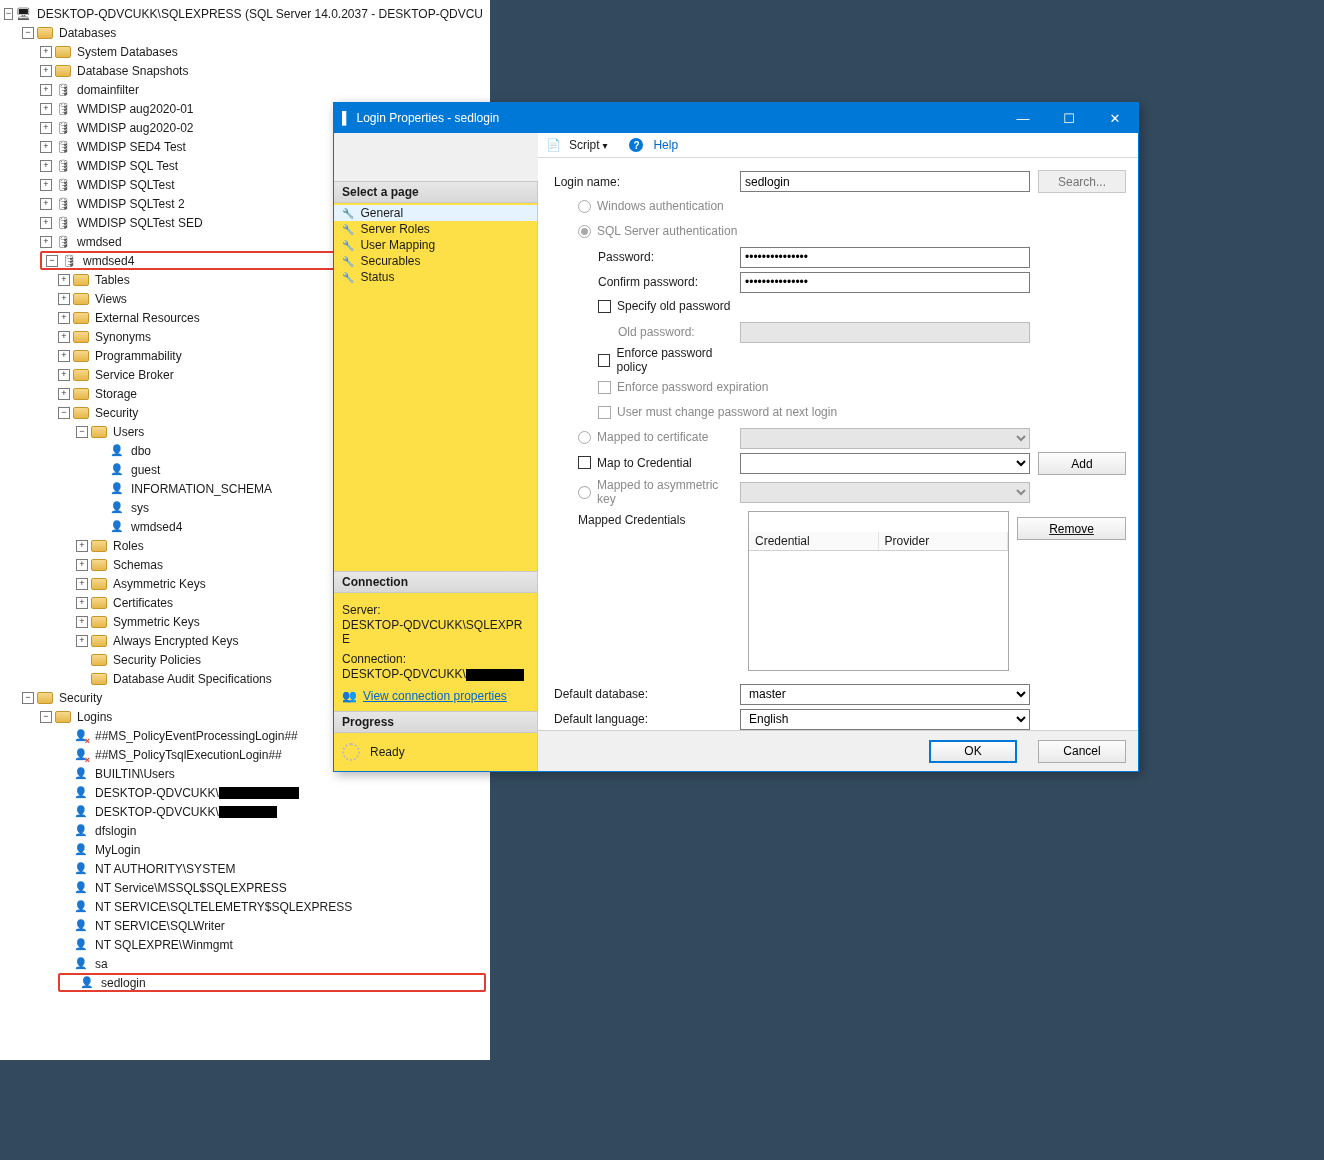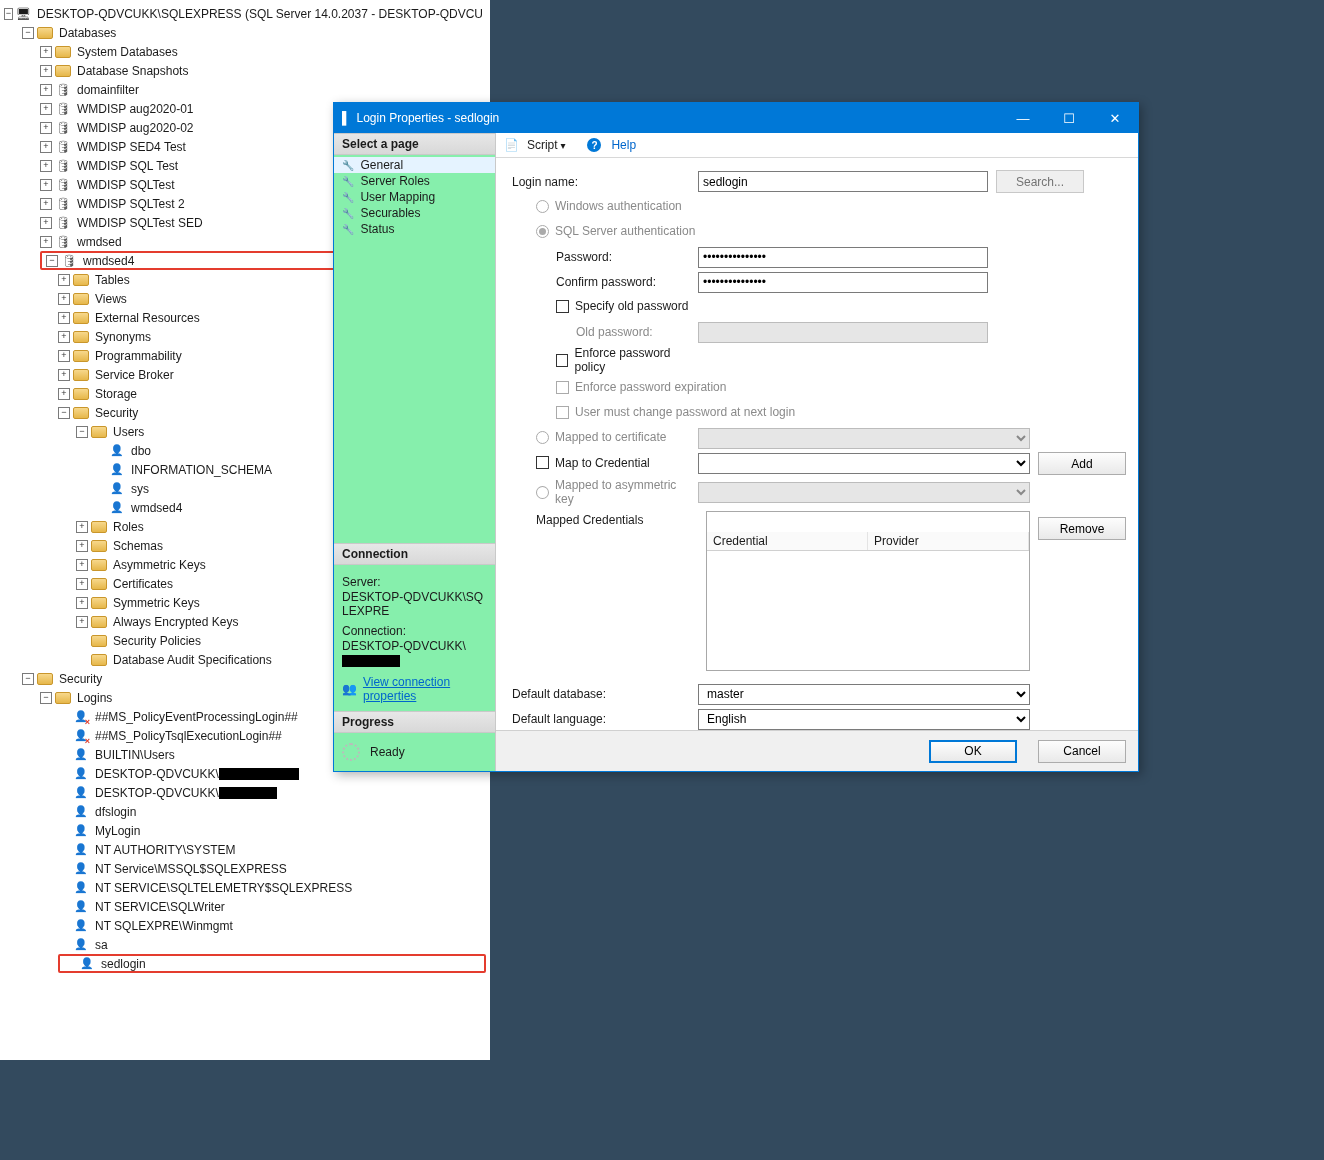--- a/index.html
+++ b/index.html
@@ -87,21 +87,22 @@
     color: #fff; font-size: 13px; cursor: pointer;
   }
   .dialog-body {
     flex: 1; display: flex; min-height: 0;
   }
   
   .leftcol {
     width: 210px;
     display: flex; flex-direction: column;
     border-right: 1px solid #c9c9c9;
-    background: #86efac;
+    background: #fde047;
+    margin-top: 48px;
   }
   .sec-head {
     background: linear-gradient(#e7e7e7,#d8d8d8);
     border-top: 1px solid #c9c9c9;
     border-bottom: 1px solid #c9c9c9;
     font-weight: bold;
     padding: 3px 8px;
     font-size: 12px;
   }
   .pagelist { padding: 2px 0 6px 0; flex: 0 0 auto; }
@@ -149,21 +150,21 @@
   .disabled { color:#8a8a8a; }
   input[type=text], input[type=password], select {
     font: inherit;
     height: 21px;
     border: 1px solid #7a7a7a;
     padding: 1px 4px;
     background:#fff;
   }
   input.dis, select.dis { background:#e6e6e6; color:#888; border-color:#bcbcbc; }
   .txt-290 { width: 290px; }
-  .sel-290 { width: 332px; }
+  .sel-290 { width: 290px; }
   .btn {
     height: 23px; min-width: 88px;
     background: linear-gradient(#fdfdfd,#e9e9e9);
     border: 1px solid #acacac;
     font: inherit; cursor:pointer;
     padding: 0 10px;
   }
   .btn.primary { border: 2px solid #0078d7; }
   .btn.dis { color:#737373; border-color:#c8c8c8; background:#efefef; cursor:default;}
   .radio, .check {
@@ -178,21 +179,21 @@
 
   .cred-row { display:flex; align-items:flex-start; gap:8px; margin-top:2px;}
   .cred-lab { width:190px; padding-left:28px; padding-top:2px;}
   .cred-table {
     flex:1; height:160px;
     border:1px solid #a8a8a8; background:#fff;
     display:flex; flex-direction:column;
   }
   .cred-head { display:flex; border-bottom:1px solid #d0d0d0; background:#fafafa;margin-top:20px;}
   .cred-head > div { flex:1; padding:2px 6px; border-right:1px solid #e4e4e4;}
-  .cred-side { width:88px; display:flex; flex-direction:column; gap:6px;}
+  .cred-side { width:109px; display:flex; flex-direction:column; gap:6px;text-decoration:underline;}
 
   .footer {
     height: 42px;
     border-top:1px solid #d0d0d0;
     background:#f0f0f0;
     display:flex; align-items:center; justify-content:flex-end;
     gap:21px; padding: 0 12px;
   }
 </style>
 </head>
@@ -360,20 +361,27 @@
                             <span class="toggle">−</span>
                             <span class="ic ic-folder"></span>
                             <span class="label">Users</span>
                           </div>
                         <ul>
                           <li>
                               <div class="row">
                                 <span class="toggle hidden"></span>
                                 <span class="ic ic-user"></span>
                                 <span class="label">dbo</span>
+                              </div>
+                            </li>
+                          <li>
+                              <div class="row">
+                                <span class="toggle hidden"></span>
+                                <span class="ic ic-user"></span>
+                                <span class="label">guest</span>
                               </div>
                             </li>
                           <li>
                               <div class="row">
                                 <span class="toggle hidden"></span>
                                 <span class="ic ic-user"></span>
                                 <span class="label">INFORMATION_SCHEMA</span>
                               </div>
                             </li>
                           <li>

